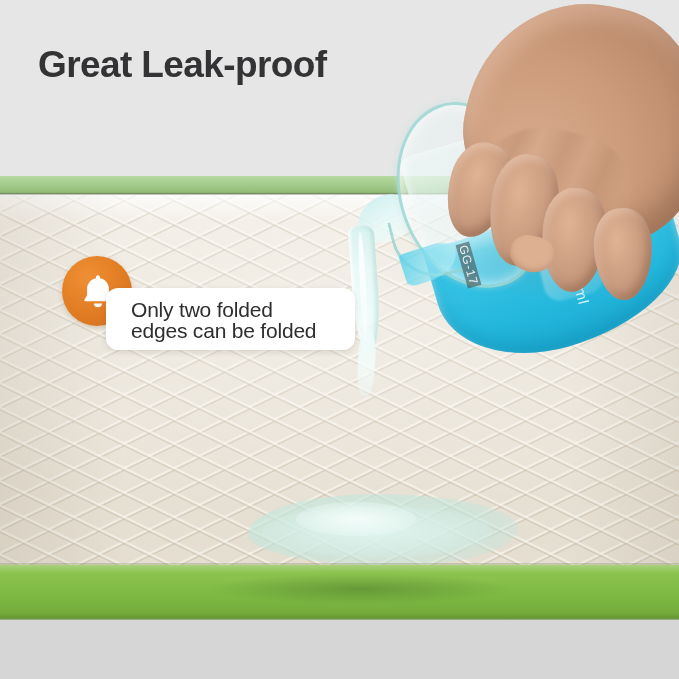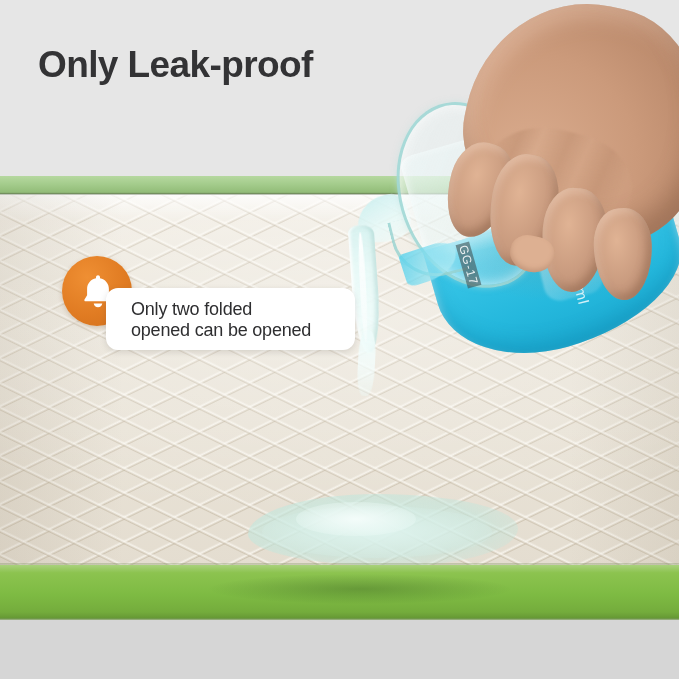--- a/index.html
+++ b/index.html
@@ -330,21 +330,21 @@
     left: 106px; top: 288px;
     width: 249px; height: 62px;
     background: #ffffff;
     border-radius: 12px;
     box-shadow: 0 2px 6px rgba(90,85,75,.18);
   }
   .callout-text {
     position: absolute;
     left: 131px; top: 299px;
     width: 220px;
-    font-size: 18px;
+    font-size: 21px;
     line-height: 21px;
     color: #2e2e30;
     letter-spacing: -0.2px;
   }
   .callout-line2 { display: block; }
   .badge {
     position: absolute;
     left: 62px; top: 256px;
     width: 70px; height: 70px;
     border-radius: 50%;
@@ -370,21 +370,21 @@
     width: 679px; height: 3px;
     background: linear-gradient(180deg, #5d8d30, #c9cdc2);
   }
 </style>
 </head>
 <body>
 
 <div class="stage">
 
   <div class="header-bg"></div>
-  <div class="title">Only Leak-proof</div>
+  <div class="title">Great Leak-proof</div>
 
   <div class="mat-wrap">
     <div class="mat-edge-top"></div>
     <div class="mat-edge-top-shadow"></div>
     <div class="mat-surface"></div>
     <div class="mat-pattern"></div>
     <div class="mat-hilite"></div>
     <div class="mat-vignette"></div>
 
     <div class="puddle"></div>
@@ -429,19 +429,19 @@
 
   <div class="badge"></div>
   <svg class="bell-icon" viewBox="0 0 36 38">
     <path d="M18 3.2c1.1 0 2 .9 2 2v1.1c5.1.9 8.9 5.3 8.9 10.6v6.4l2.6 4.2c.5.8-.1 1.8-1 1.8H5.5c-.9 0-1.5-1-1-1.8l2.6-4.2v-6.4c0-5.3 3.8-9.7 8.9-10.6V5.2c0-1.1.9-2 2-2z" fill="#ffffff"></path>
     <path d="M13.7 31.4h8.6c-.3 2.2-2.1 3.8-4.3 3.8s-4-1.6-4.3-3.8z" fill="#ffffff"></path>
   </svg>
 
   <div class="callout-box"></div>
   <div class="callout-text">
     <span>Only two folded</span>
-    <span class="callout-line2">opened can be opened</span>
+    <span class="callout-line2">edges can be folded</span>
   </div>
 
   <div class="footer-line"></div>
   <div class="footer-bg"></div>
 
 </div>
 
 </body></html>

